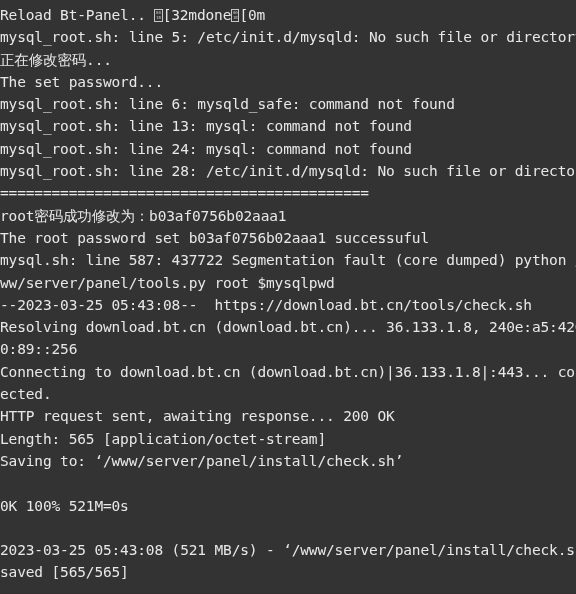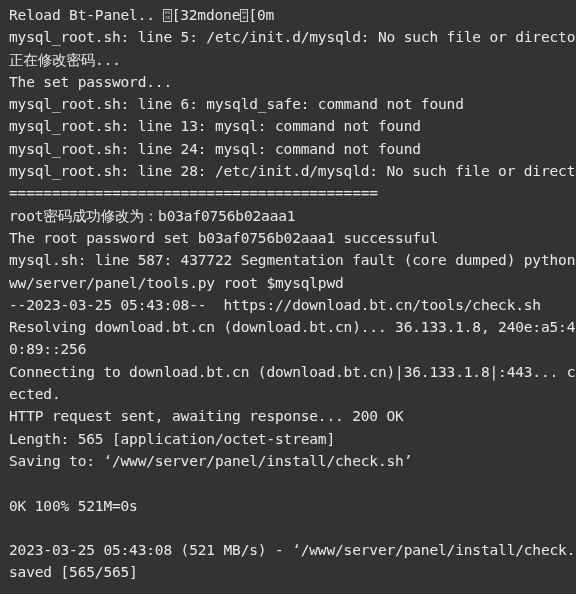--- a/index.html
+++ b/index.html
@@ -11,21 +11,21 @@
     width: 576px;
     height: 594px;
     overflow: hidden;
     font-family: "DejaVu Sans Mono", "Liberation Mono", monospace;
   }
   #terminal {
     width: 502px;
     height: 594px;
     background: #333333;
     color: #e8e8e8;
-    padding: 4px 0 0 9px;
+    padding: 4px 0 0 0;
     box-sizing: border-box;
     font-family: "DejaVu Sans Mono", "Liberation Mono", monospace;
     font-size: 14.5px;
     line-height: 22.3px;
     letter-spacing: -0.15px;
     white-space: pre;
     -webkit-font-smoothing: antialiased;
   }
   .line {
     height: 22.3px;

